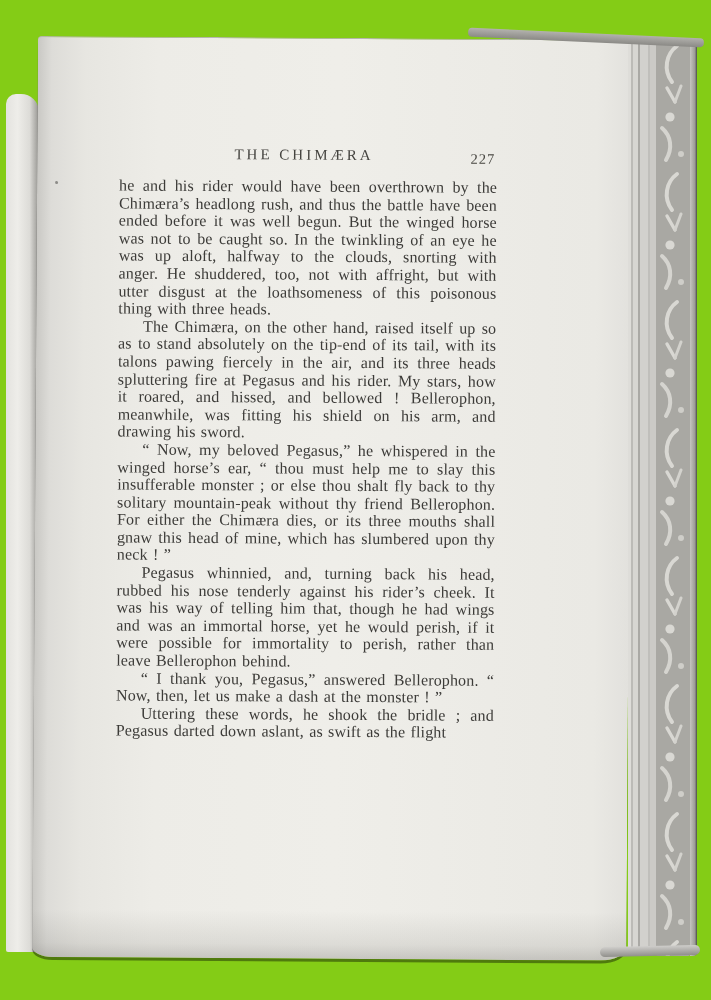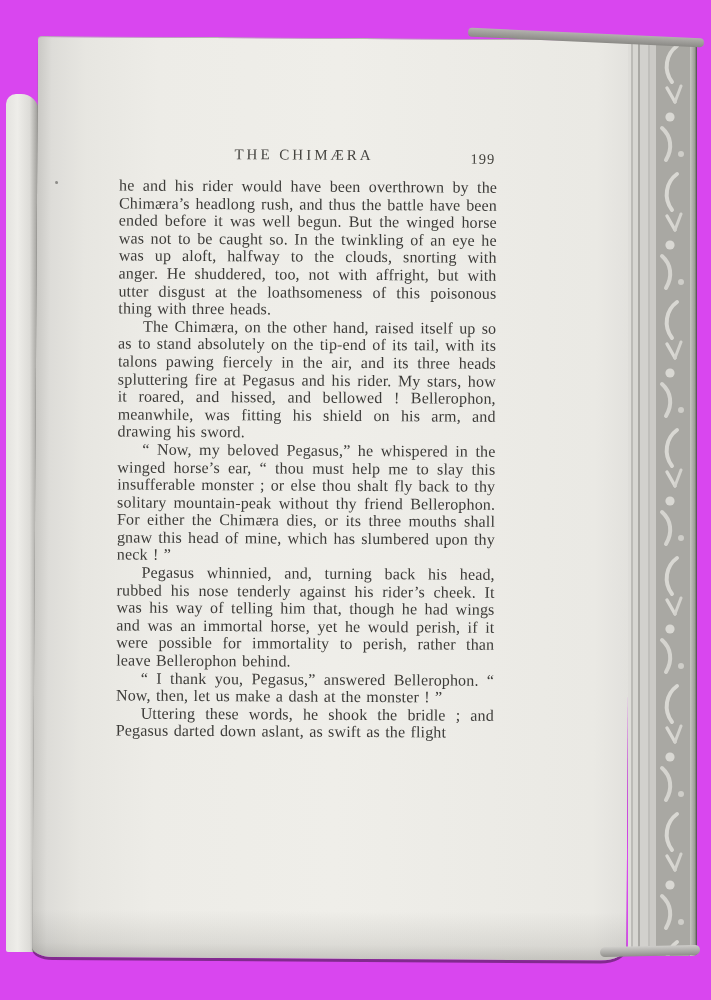--- a/index.html
+++ b/index.html
@@ -1,18 +1,18 @@
 <!DOCTYPE html>
 <html><head>
 <meta charset="utf-8">
 <style>
   html,body{margin:0;padding:0;background:#000;}
   .scene{
     position:relative;width:711px;height:1000px;overflow:hidden;
-    background:#d946ef;
+    background:#84cc16;
     font-family:"Liberation Serif","DejaVu Serif",serif;
   }
   
   .left-pages{
     position:absolute;left:6px;top:94px;width:33px;height:858px;
     background:linear-gradient(90deg,#e4e3df 0,#eeede9 35%,#dcdbd7 72%,#a9a8a4 92%,#807f7b 100%);
     border-radius:10px 18px 4px 2px;
   }
   
   .page{
@@ -88,21 +88,21 @@
 <div class="scene">
 
   <div class="left-pages"></div>
 
   <div class="page">
     <div class="speck"></div>
 
     <div class="text-block">
       <div class="header-row">
         <span class="title">THE CHIMÆRA</span>
-        <span class="page-num">199</span>
+        <span class="page-num">227</span>
       </div>
       <div class="body-copy">
         <p>he and his rider would have been overthrown by the Chimæra’s headlong rush, and thus the battle have been ended before it was well begun. But the winged horse was not to be caught so. In the twinkling of an eye he was up aloft, halfway to the clouds, snorting with anger. He shuddered, too, not with affright, but with utter disgust at the loathsomeness of this poisonous thing with three heads.</p>
         <p class="indent">The Chimæra, on the other hand, raised itself up so as to stand absolutely on the tip-end of its tail, with its talons pawing fiercely in the air, and its three heads spluttering fire at Pegasus and his rider. My stars, how it roared, and hissed, and bellowed ! Bellerophon, meanwhile, was fitting his shield on his arm, and drawing his sword.</p>
         <p class="indent">“ Now, my beloved Pegasus,” he whispered in the winged horse’s ear, “ thou must help me to slay this insufferable monster ; or else thou shalt fly back to thy solitary mountain-peak without thy friend Bellerophon. For either the Chimæra dies, or its three mouths shall gnaw this head of mine, which has slumbered upon thy neck ! ”</p>
         <p class="indent">Pegasus whinnied, and, turning back his head, rubbed his nose tenderly against his rider’s cheek. It was his way of telling him that, though he had wings and was an immortal horse, yet he would perish, if it were possible for immortality to perish, rather than leave Bellerophon behind.</p>
         <p class="indent">“ I thank you, Pegasus,” answered Bellerophon. “ Now, then, let us make a dash at the monster ! ”</p>
         <p class="indent">Uttering these words, he shook the bridle ; and Pegasus darted down aslant, as swift as the flight</p>
       </div>
     </div>

